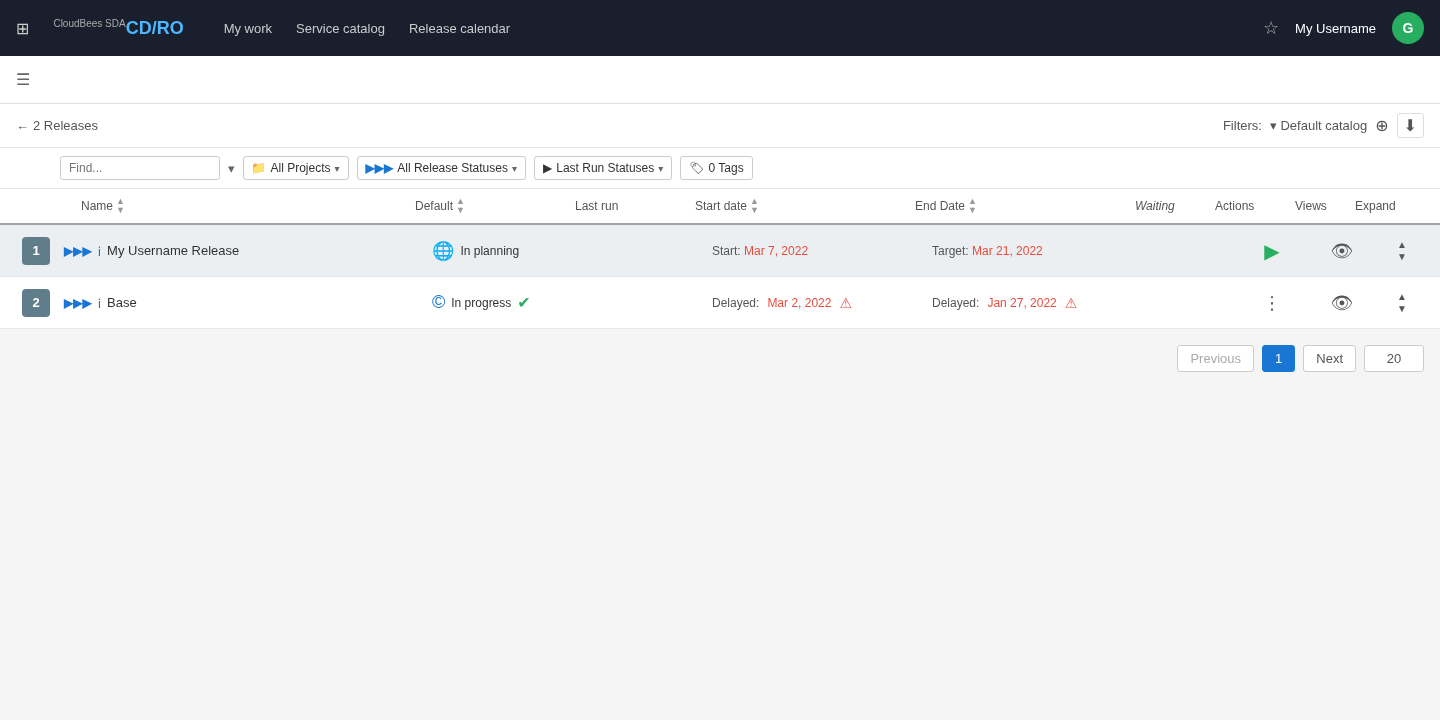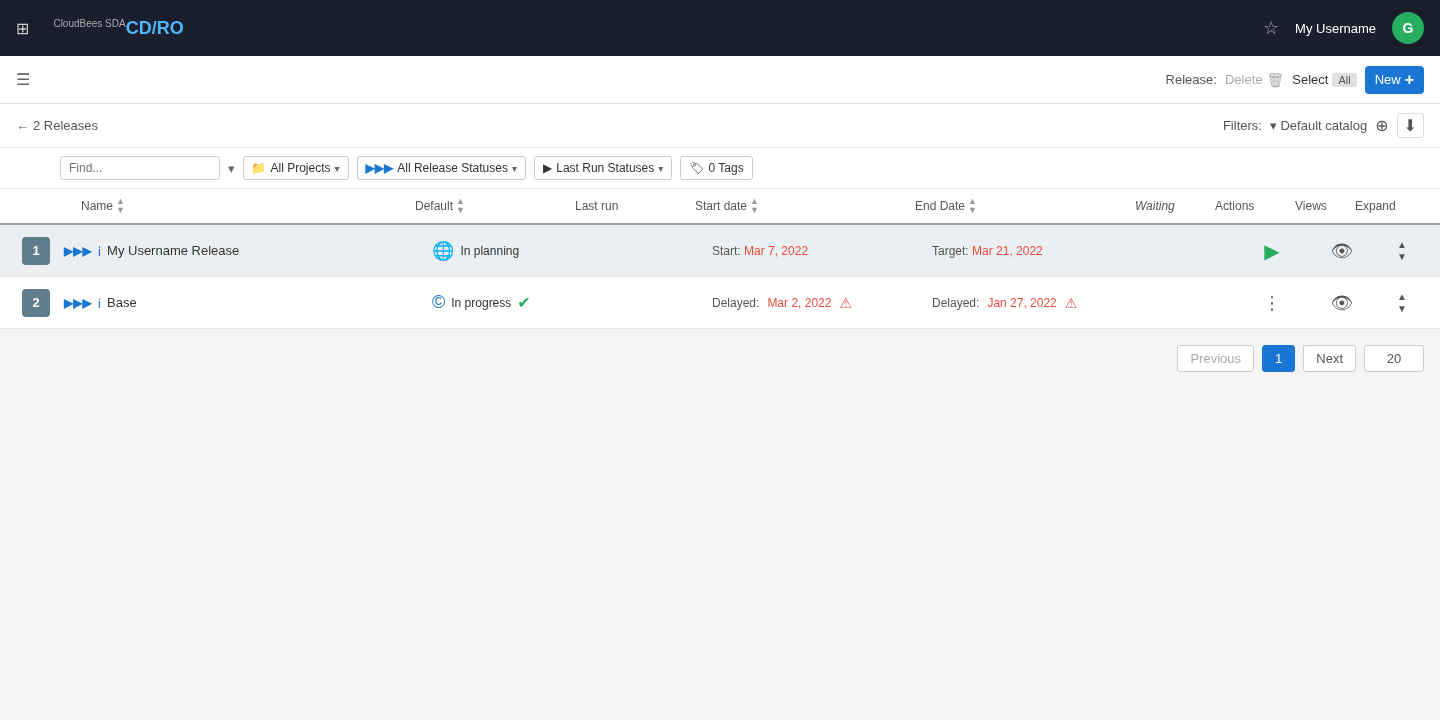--- a/index.html
+++ b/index.html
@@ -88,44 +88,34 @@
   </style>
 </head>
 <body>
 
 <div class="header">
   <span class="header-grid-icon">⊞</span>
   <div class="header-brand">
     <span class="header-brand-top">CloudBees SDA</span>
     <span class="header-brand-bottom">CD/RO</span>
   </div>
+  <nav class="header-nav">
+    <span class="nav-item">My work</span>
+    <span class="nav-item">Service catalog</span>
+    <span class="nav-item">Release calendar</span>
+  </nav>
   <div class="header-right">
     <span class="star-icon">☆</span>
     <span class="username">My Username</span>
     <div class="avatar">G</div>
   </div>
 </div>
 
 <div class="toolbar">
   <span class="menu-icon">☰</span>
-  <div class="toolbar-right">
-    <span class="release-label">Release:</span>
-    <div class="delete-btn">
-      <span>Delete</span>
-      <span class="delete-icon">🗑</span>
-    </div>
-    <div class="select-btn">
-      <span>Select</span>
-      <span class="select-all-badge">All</span>
-    </div>
-    <button class="new-btn">
-      <span>New</span>
-      <span class="new-btn-icon">+</span>
-    </button>
-  </div>
 </div>
 
 <div class="breadcrumb-bar">
   <div class="back-link">
     <span>←</span>
     <span>2 Releases</span>
   </div>
   <div class="filters-right">
     <span class="filters-label">Filters:</span>
     <div class="filter-default">

